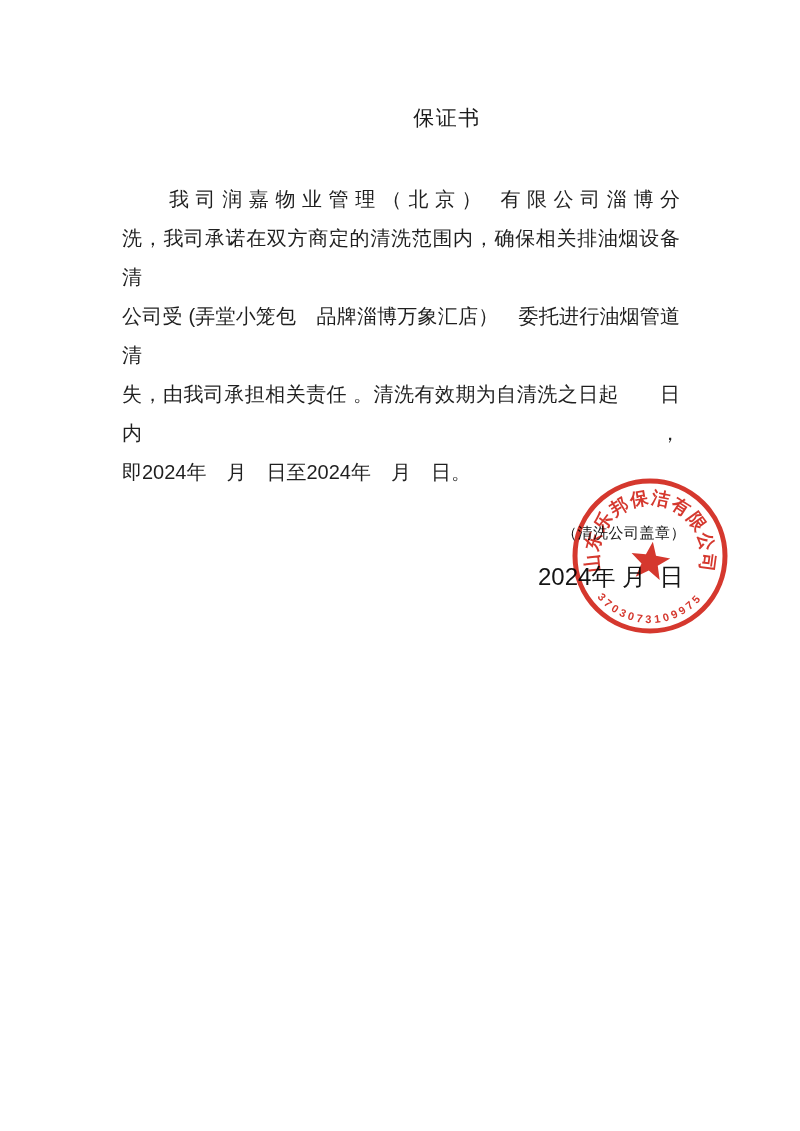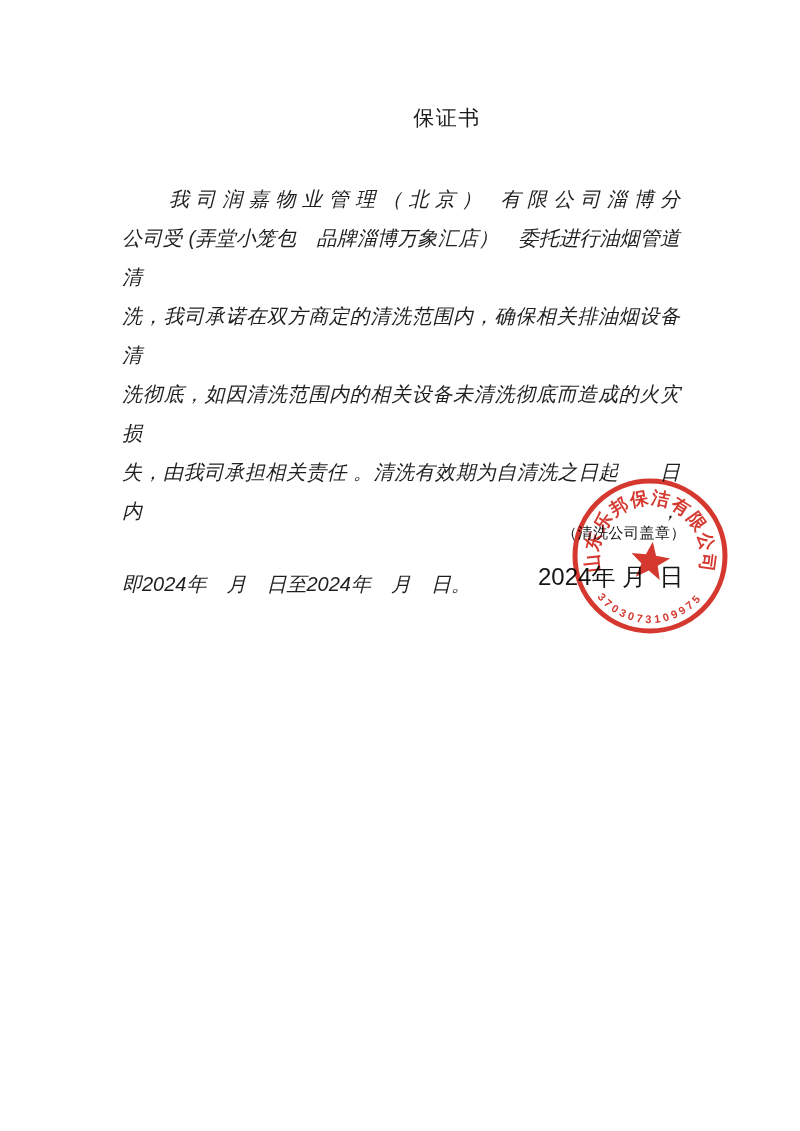--- a/index.html
+++ b/index.html
@@ -29,24 +29,23 @@
     position: absolute;
     top: 180px; left: 122px; width: 558px;
     font-size: 20px;
     line-height: 39px;
     color: #1f1f1f;
   }
   .doc-body .ln {
     text-align: justify;
     text-align-last: justify;
     white-space: normal;
-    font-style: italic;
   }
   .doc-body .ln.first { text-indent: 47px; }
-  .doc-body .ln.last  { text-align: left; text-align-last: left; margin-top: 34px; }
+  .doc-body .ln.last  { text-align: left; text-align-last: left; }
 
   .seal-note {
     position: absolute;
     left: 562px; top: 524px;
     font-size: 15px;
     color: #141414;
     white-space: pre;
     letter-spacing: 0.5px;
     font-family: Liberation Serif, serif;
   }
@@ -73,23 +72,22 @@
 </style>
 </head>
 <body>
 
 <div class="doc-page">
 
   <div class="doc-title">保证书</div>
 
   <div class="doc-body">
     <div class="ln first">我司润嘉物业管理（北京） 有限公司淄博分</div>
+    <div class="ln">洗，我司承诺在双方商定的清洗范围内，确保相关排油烟设备清</div>
     <div class="ln">公司受 (弄堂小笼包　品牌淄博万象汇店）　委托进行油烟管道清</div>
-    <div class="ln">洗，我司承诺在双方商定的清洗范围内，确保相关排油烟设备清</div>
-    <div class="ln">洗彻底，如因清洗范围内的相关设备未清洗彻底而造成的火灾损</div>
     <div class="ln">失，由我司承担相关责任 。清洗有效期为自清洗之日起　　日内，</div>
     <div class="ln last">即2024年　月　日至2024年　月　日。</div>
   </div>
 
   <div class="seal-note">（清洗公司盖章）</div>
 
   <div class="sign-date">2024年 月  日</div>
 
   <svg class="seal-svg" viewBox="555 460 200 200" xmlns="http://www.w3.org/2000/svg">
     <circle cx="650" cy="556" r="75" fill="none" stroke-width="5" stroke="#d2281e"></circle>

